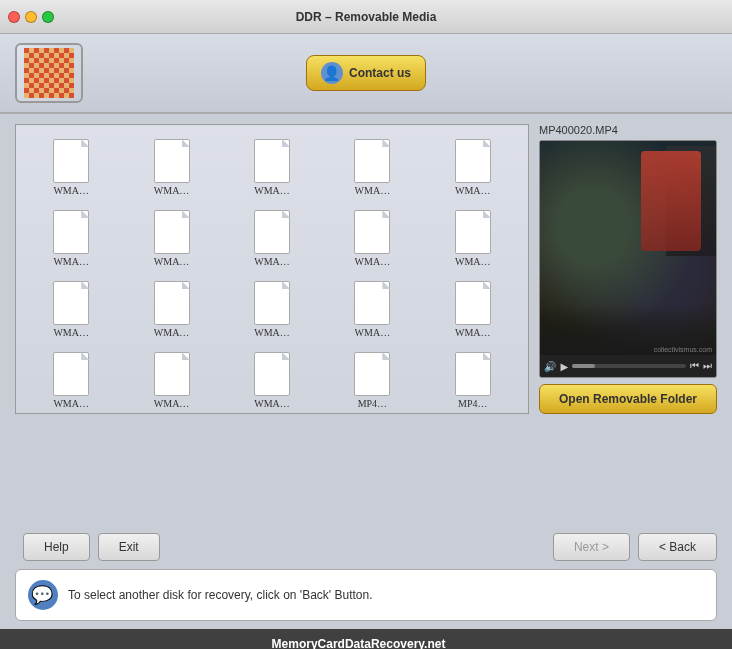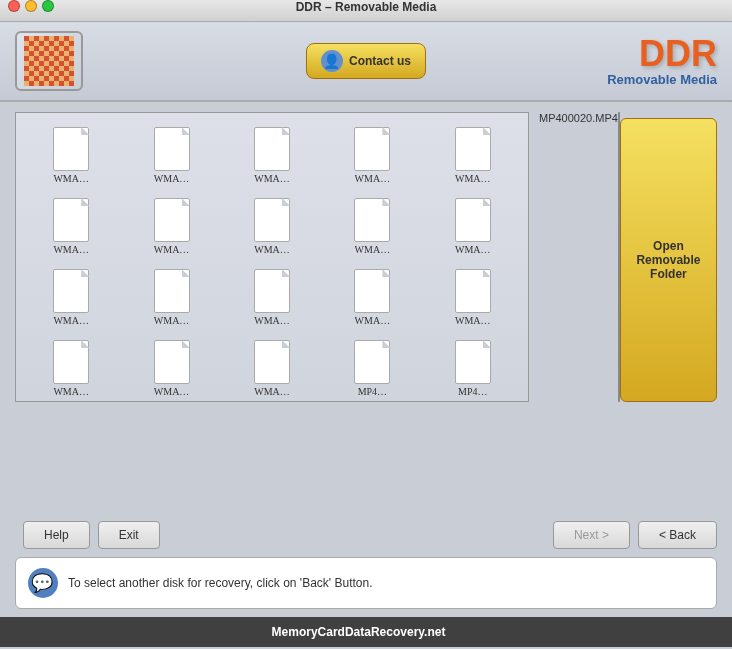--- a/index.html
+++ b/index.html
@@ -7,24 +7,24 @@
       width: 732px;
       height: 649px;
       background: #c8cdd6;
       font-family: Arial, Helvetica, sans-serif;
       font-size: 12px;
       overflow: hidden;
     }
 
     
     .titlebar {
-      height: 22px;
+      height: 34px;
       background: linear-gradient(to bottom, #e8e8e8, #d0d0d0);
       display: flex;
-      align-items: flex-start;
+      align-items: center;
       justify-content: center;
       border-bottom: 1px solid #aaa;
       position: relative;
     }
     .titlebar-buttons {
       position: absolute;
       left: 8px;
       display: flex;
       gap: 5px;
     }
@@ -178,21 +178,21 @@
       white-space: nowrap;
       overflow: hidden;
       text-overflow: ellipsis;
       max-width: 60px;
     }
 
     
     .preview-panel {
       width: 178px;
       display: flex;
-      flex-direction: row;
+      flex-direction: column;
     }
     .preview-filename {
       font-size: 11px;
       color: #333;
       margin-bottom: 4px;
     }
     .preview-video {
       flex: 1;
       background: #111;
       border: 1px solid #888;
@@ -363,24 +363,20 @@
 </div>
 
 <div class="header">
   <div class="logo-box">
     <div class="logo-checkers"></div>
   </div>
   <button class="contact-btn">
     <div class="contact-icon">👤</div>
     <span>Contact us</span>
   </button>
-  <div class="brand-text">
-    <div class="brand-ddr">DDR</div>
-    <div class="brand-sub">Removable Media</div>
-  </div>
 </div>
 
 <div class="main">
   <div class="content-area">
 
     <div class="file-grid-container">
       <div class="file-grid" id="file-grid">
       <div class="file-item">
       <div class="file-icon">
         <div class="file-icon-body"></div>

